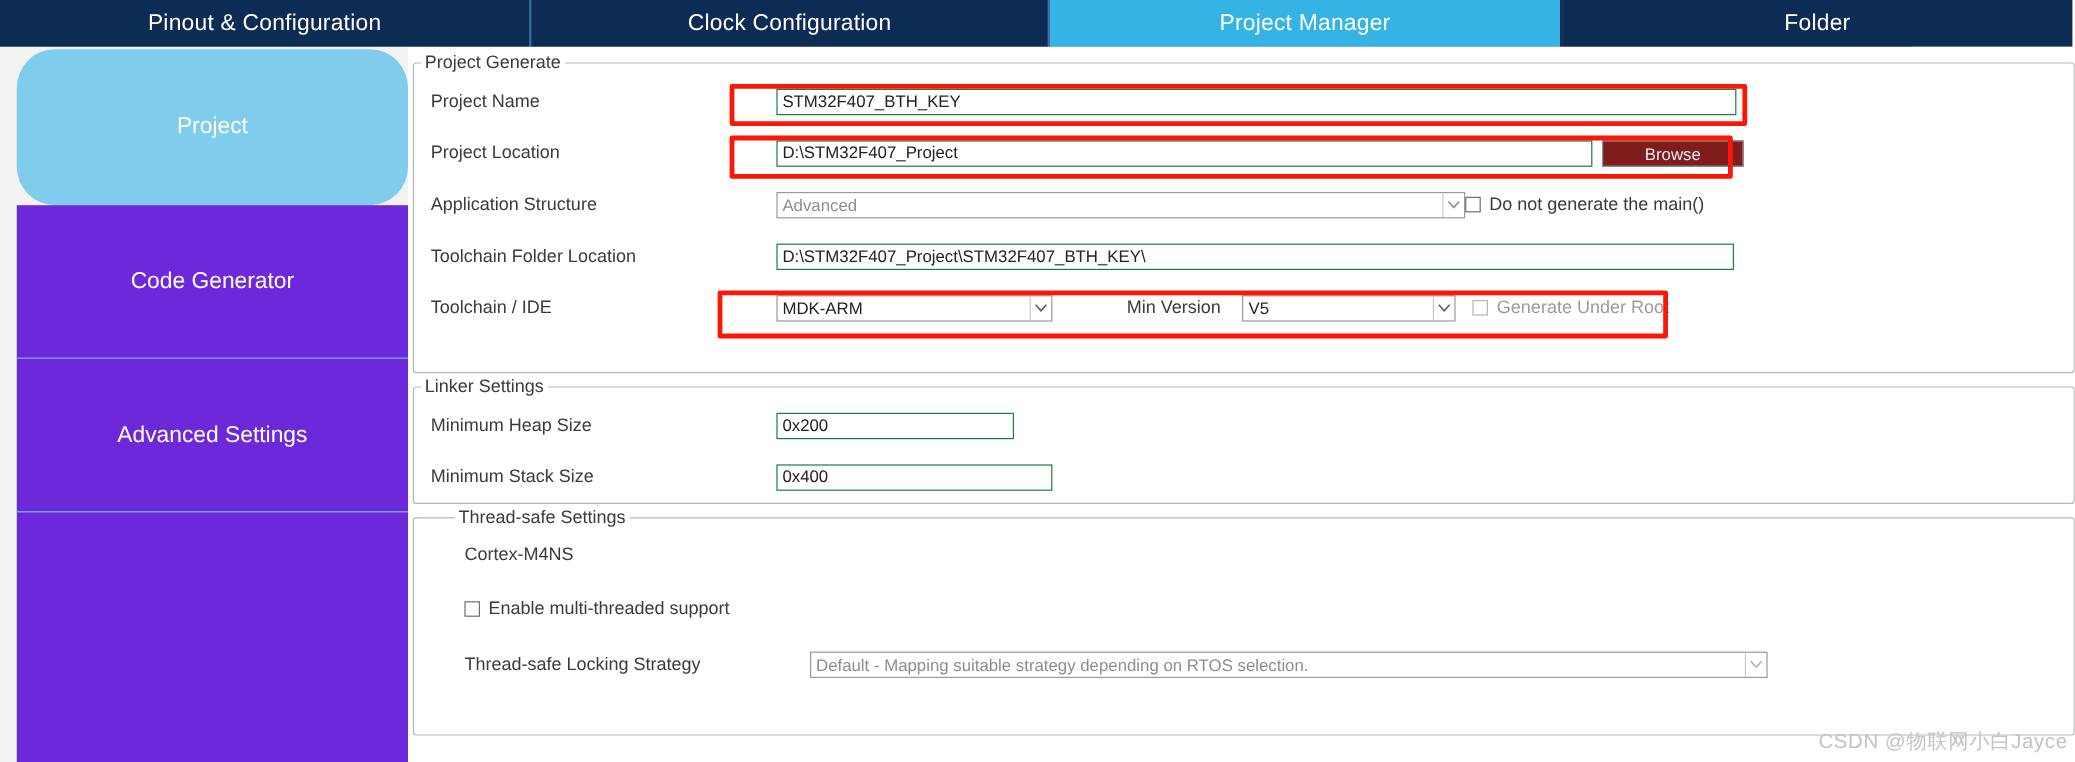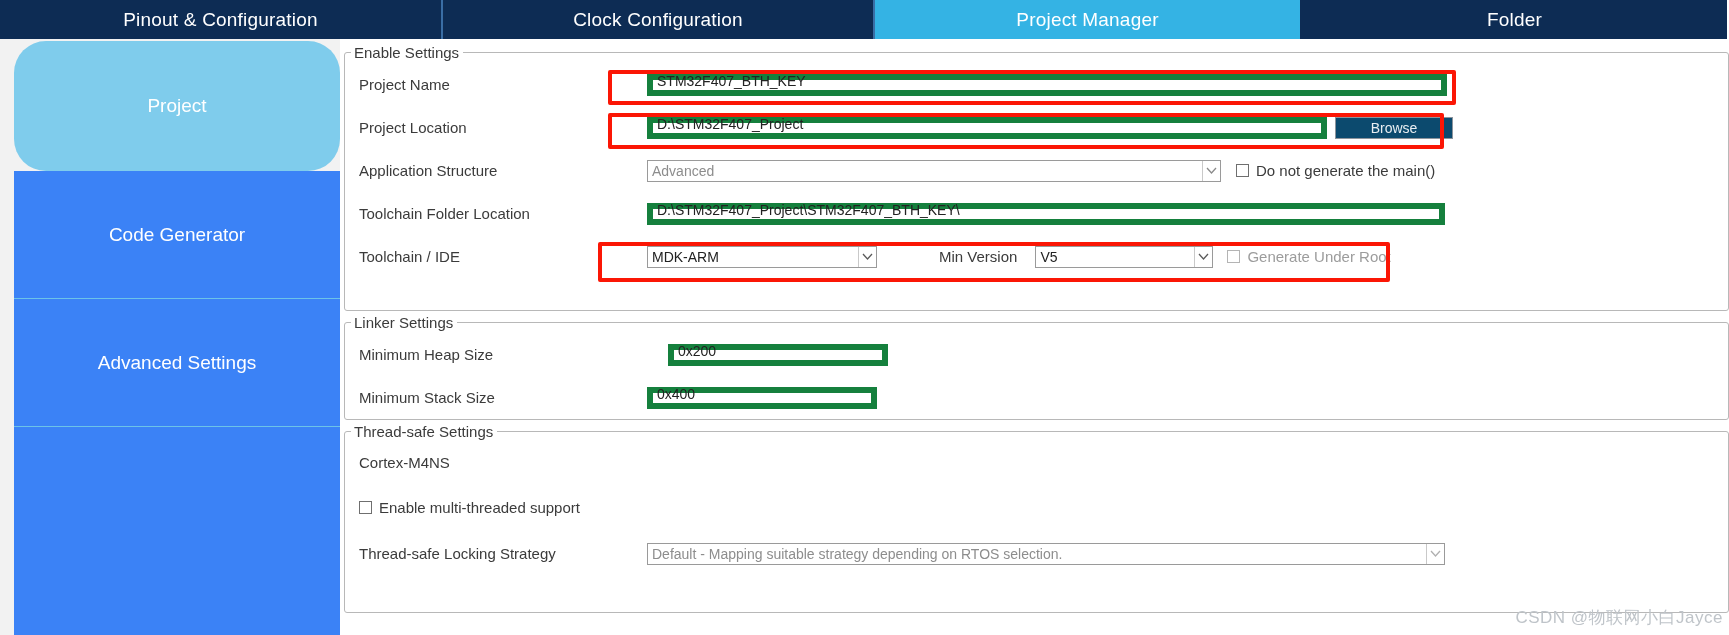--- a/index.html
+++ b/index.html
@@ -58,21 +58,21 @@
     padding-top: 2px;
   }
   .side-item {
     width: 326px;
     box-sizing: border-box;
     color: #ffffff;
     font-size: 19px;
     display: flex;
     align-items: center;
     justify-content: center;
-    background: #3b82f6;
+    background: #6d28d9;
   }
   .side-item.active { background: #7fccec; border-radius: 32px; }
   .side-item.i0 { height: 130px; }
   .side-item.i1 { height: 128px; border-bottom: 1px solid #6cc3e8; }
   .side-item.i2 { height: 128px; border-bottom: 1px solid #6cc3e8; }
   .side-item.i3 { height: 209px; }
 
   
   .content {
     position: relative;
@@ -109,27 +109,27 @@
   .row .label {
     width: 288px;
     flex: 0 0 288px;
     font-size: 15px;
     color: #3b3b3b;
   }
 
   .textbox {
     height: 22px;
     box-sizing: border-box;
-    border: 6px solid #15803d;
+    border: 1px solid #15803d;
     background: #ffffff;
     font-size: 14px;
     color: #222222;
     padding: 1px 4px;
     display: flex;
-    align-items: flex-end;
+    align-items: flex-start;
     font-family: "Liberation Sans", sans-serif;
   }
 
   .combo {
     height: 22px;
     box-sizing: border-box;
     border: 1px solid #9a9a9a;
     background: #ffffff;
     font-size: 14px;
     color: #222222;
@@ -149,21 +149,21 @@
     justify-content: center;
     border-left: 1px solid #c9c9c9;
     height: 20px;
     margin-right: -3px;
   }
   .chev svg { display: block; }
 
   .browse-btn {
     width: 118px;
     height: 22px;
-    background: #0c4a6e;
+    background: #7f1d1d;
     color: #e9eef2;
     font-size: 14px;
     display: flex;
     align-items: center;
     justify-content: center;
     box-sizing: border-box;
     border: 1px solid #8d949c;
   }
 
   .chk-wrap {
@@ -240,21 +240,21 @@
       <span>Advanced Settings</span>
     </div>
     <div class="side-item i3">
       <span></span>
     </div>
   </div>
 
   <div class="content">
 
     <fieldset class="group" style="height:267px;">
-      <legend>Enable Settings</legend>
+      <legend>Project Generate</legend>
       <div class="group-body">
 
         <div class="row">
           <div class="label">Project Name</div>
           <div class="textbox" style="width:800px;">
             <span>STM32F407_BTH_KEY</span>
           </div>
         </div>
 
         <div class="row">
@@ -270,21 +270,21 @@
         <div class="row">
           <div class="label">Application Structure</div>
           <div class="combo disabled" style="width:574px;">
             <span>Advanced</span>
             <span class="chev">
               <svg width="11" height="7" viewBox="0 0 11 7">
                   <path d="M1 1 L5.5 6 L10 1" fill="none" stroke="#8a8a8a" stroke-width="1.3"></path>
                 </svg>
             </span>
           </div>
-          <div class="chk-wrap" style="margin-left:15px;">
+          <div class="chk-wrap" style="">
             <span class="chkbox"></span>
             <span>Do not generate the main()</span>
           </div>
         </div>
 
         <div class="row">
           <div class="label">Toolchain Folder Location</div>
           <div class="textbox" style="width:798px;">
             <span>D:\STM32F407_Project\STM32F407_BTH_KEY\</span>
           </div>
@@ -317,36 +317,36 @@
 
       </div>
     </fieldset>
 
     <fieldset class="group" style="height:106px;">
       <legend>Linker Settings</legend>
       <div class="group-body">
 
         <div class="row">
           <div class="label">Minimum Heap Size</div>
-          <div class="textbox" style="width:220px;margin-left:21px;">
+          <div class="textbox" style="width:198px;">
             <span>0x200</span>
           </div>
         </div>
 
         <div class="row">
           <div class="label">Minimum Stack Size</div>
           <div class="textbox" style="width:230px;">
             <span>0x400</span>
           </div>
         </div>
 
       </div>
     </fieldset>
 
-    <fieldset class="group" style="height:190px;">
+    <fieldset class="group" style="height:190px;padding-left:28px;">
       <legend>Thread-safe Settings</legend>
       <div class="group-body">
 
         <div class="row" style="height:40px;">
           <div class="label">Cortex-M4NS</div>
         </div>
 
         <div class="row" style="height:50px;">
           <div class="chk-wrap">
             <span class="chkbox"></span>

